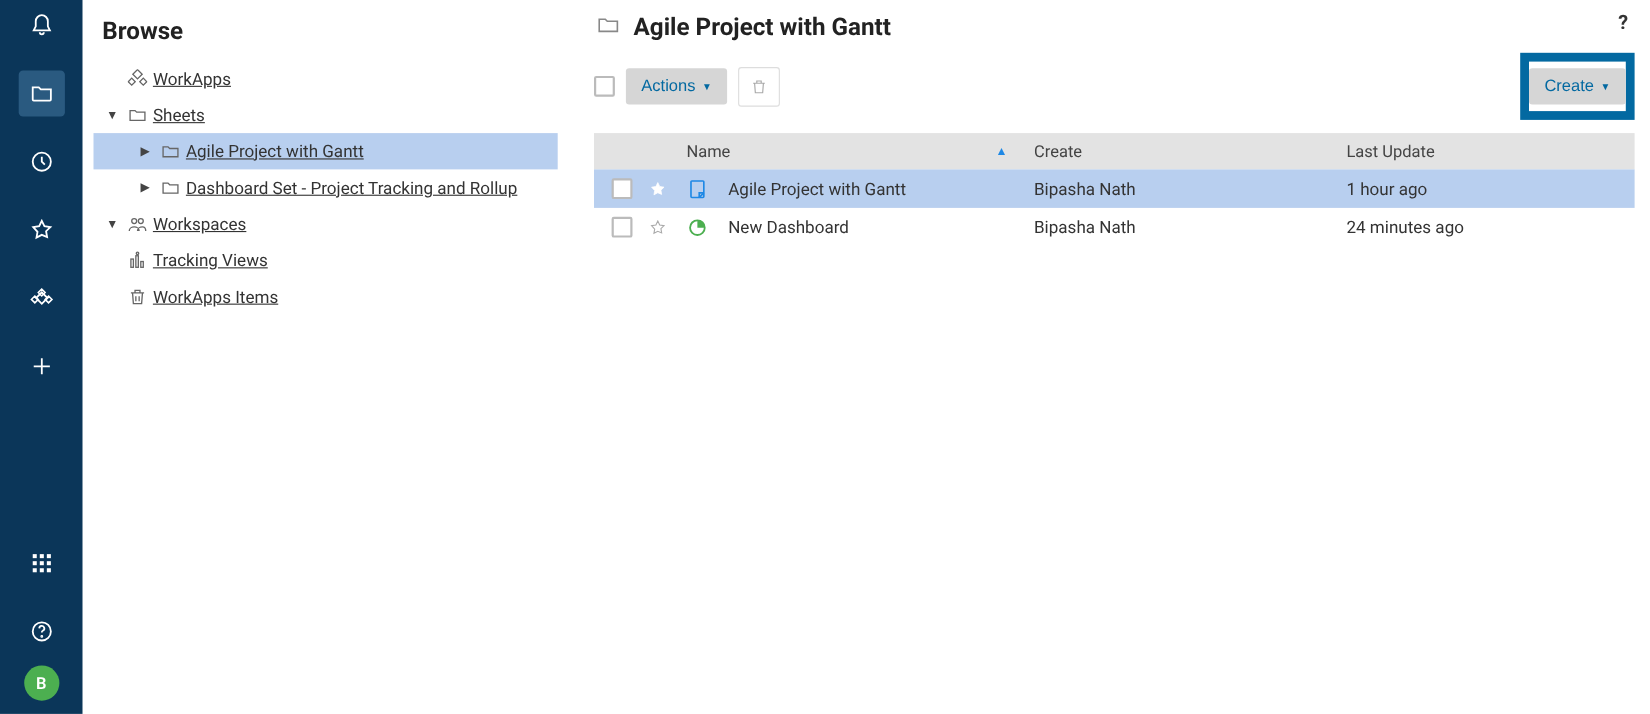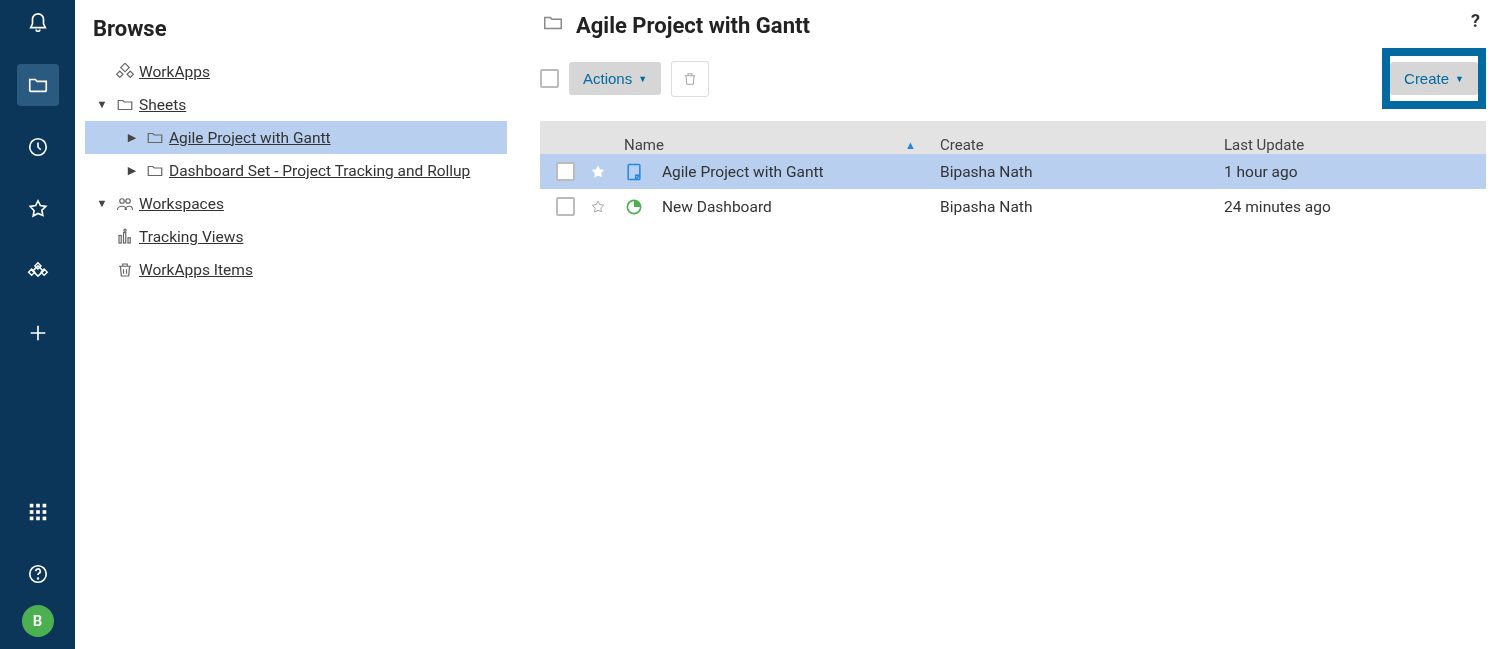--- a/index.html
+++ b/index.html
@@ -38,21 +38,21 @@
   .toolbar { display: flex; align-items: center; gap: 10px; margin-bottom: 12px; }
   .chk { width: 19px; height: 19px; border: 2px solid #bbb; background: #fff; border-radius: 2px; cursor: pointer; }
   .btn { background: #d6d6d6; border: none; border-radius: 3px; padding: 8px 14px; font-size: 15px; color: #0369a1; cursor: pointer; display: inline-flex; align-items: center; gap: 6px; }
   .btn .caret { font-size: 9px; }
   .icon-btn { width: 38px; height: 36px; border: 1px solid #ddd; border-radius: 3px; background: #fff; display: flex; align-items: center; justify-content: center; cursor: pointer; }
   .icon-btn svg { width: 16px; height: 16px; stroke: #aaa; fill: none; stroke-width: 1.6; }
   .toolbar-spacer { flex: 1; }
   .create-wrap { border: 8px solid #0369a1; padding: 6px 0; }
   
   .table { width: 100%; }
-  .thead { display: flex; background: #e3e3e3; height: 33px; align-items: flex-end; color: #444; font-size: 15px; }
+  .thead { display: flex; background: #e3e3e3; height: 33px; align-items: center; color: #444; font-size: 15px; }
   .th { padding-left: 10px; }
   .col-chk { width: 40px; display:flex; justify-content:center; }
   .col-star { width: 34px; }
   .col-name { flex: 1; display: flex; align-items: center; gap: 8px; }
   .col-owner { width: 284px; }
   .col-upd { width: 272px; }
   .sort-icon { color: #1e88e5; font-size: 11px; margin-left: auto; margin-right: 14px; }
   
   .trow { display: flex; height: 35px; align-items: center; font-size: 15.5px; }
   .trow.selected { background: #b8cfef; }

